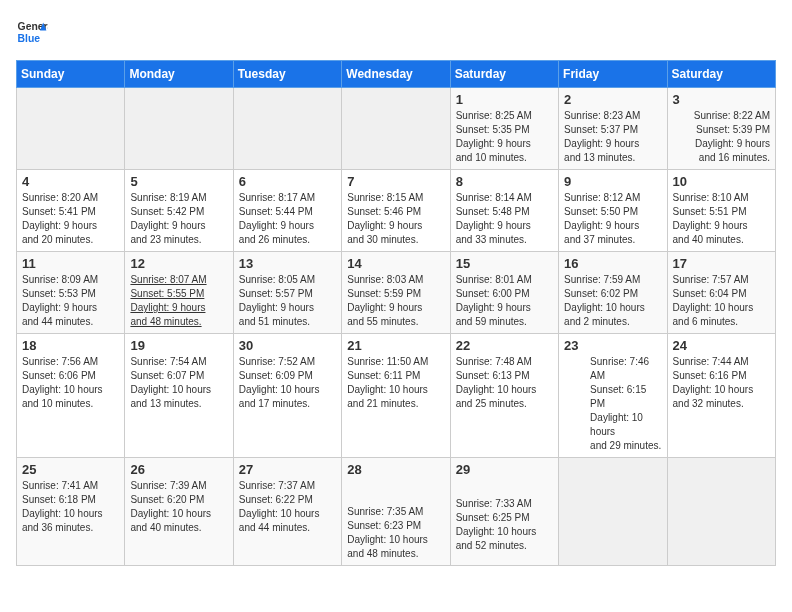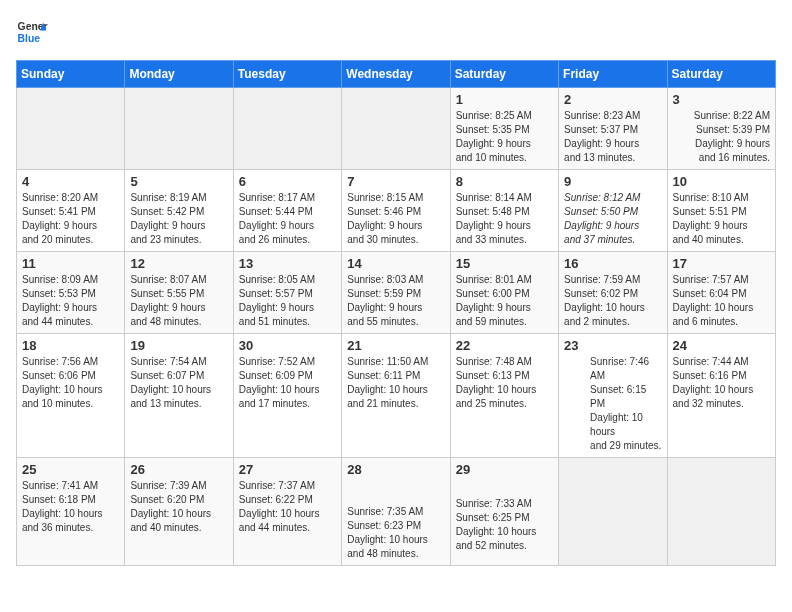--- a/index.html
+++ b/index.html
@@ -169,21 +169,21 @@
         </td>
         <td>
           <span class="day-number">8</span>
           <div class="day-info" style="white-space: pre-line;">Sunrise: 8:14 AM
 Sunset: 5:48 PM
 Daylight: 9 hours
 and 33 minutes.</div>
         </td>
         <td>
           <span class="day-number">9</span>
-          <div class="day-info" style="white-space: pre-line; font-style: italic;">Sunrise: 8:12 AM
+          <div class="day-info" style="white-space: pre-line;">Sunrise: 8:12 AM
 Sunset: 5:50 PM
 Daylight: 9 hours
 and 37 minutes.</div>
         </td>
         <td>
           <span class="day-number">10</span>
           <div class="day-info" style="white-space: pre-line;">Sunrise: 8:10 AM
 Sunset: 5:51 PM
 Daylight: 9 hours
 and 40 minutes.</div>
@@ -192,21 +192,21 @@
       <tr>
         <td>
           <span class="day-number">11</span>
           <div class="day-info" style="white-space: pre-line;">Sunrise: 8:09 AM
 Sunset: 5:53 PM
 Daylight: 9 hours
 and 44 minutes.</div>
         </td>
         <td>
           <span class="day-number">12</span>
-          <div class="day-info" style="white-space: pre-line;">Sunrise: 8:07 AM
+          <div class="day-info" style="white-space: pre-line; text-decoration: underline;">Sunrise: 8:07 AM
 Sunset: 5:55 PM
 Daylight: 9 hours
 and 48 minutes.</div>
         </td>
         <td>
           <span class="day-number">13</span>
           <div class="day-info" style="white-space: pre-line;">Sunrise: 8:05 AM
 Sunset: 5:57 PM
 Daylight: 9 hours
 and 51 minutes.</div>

